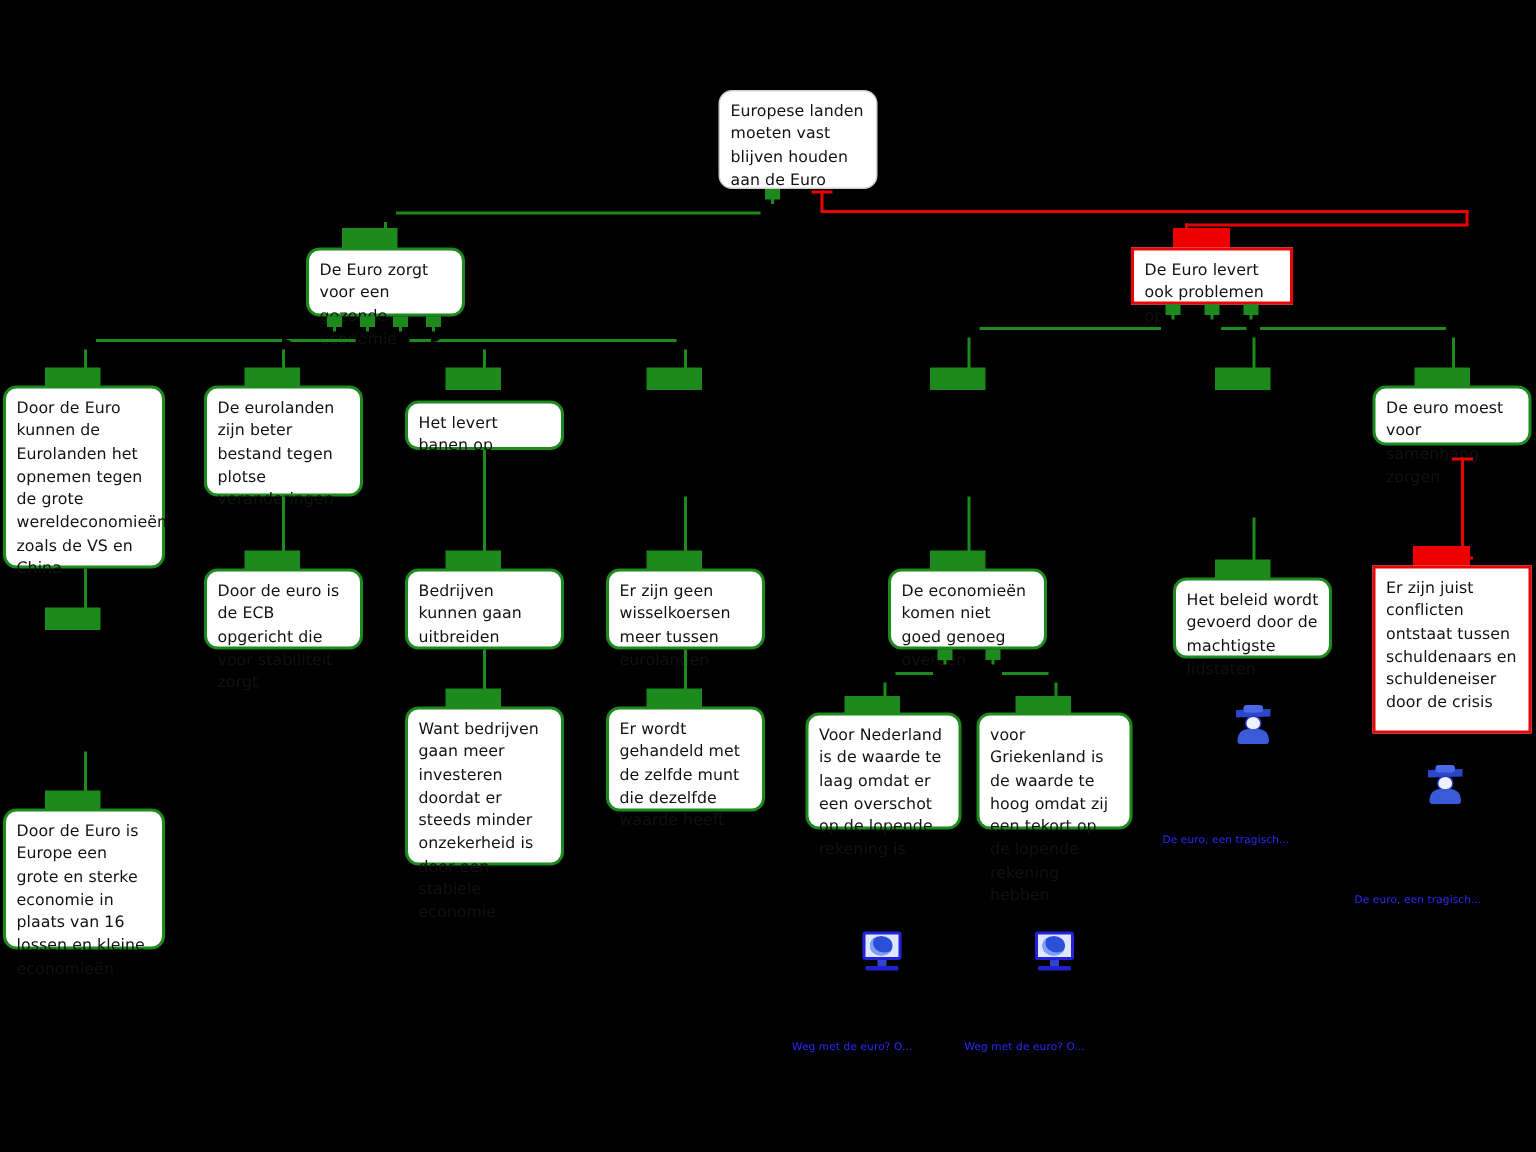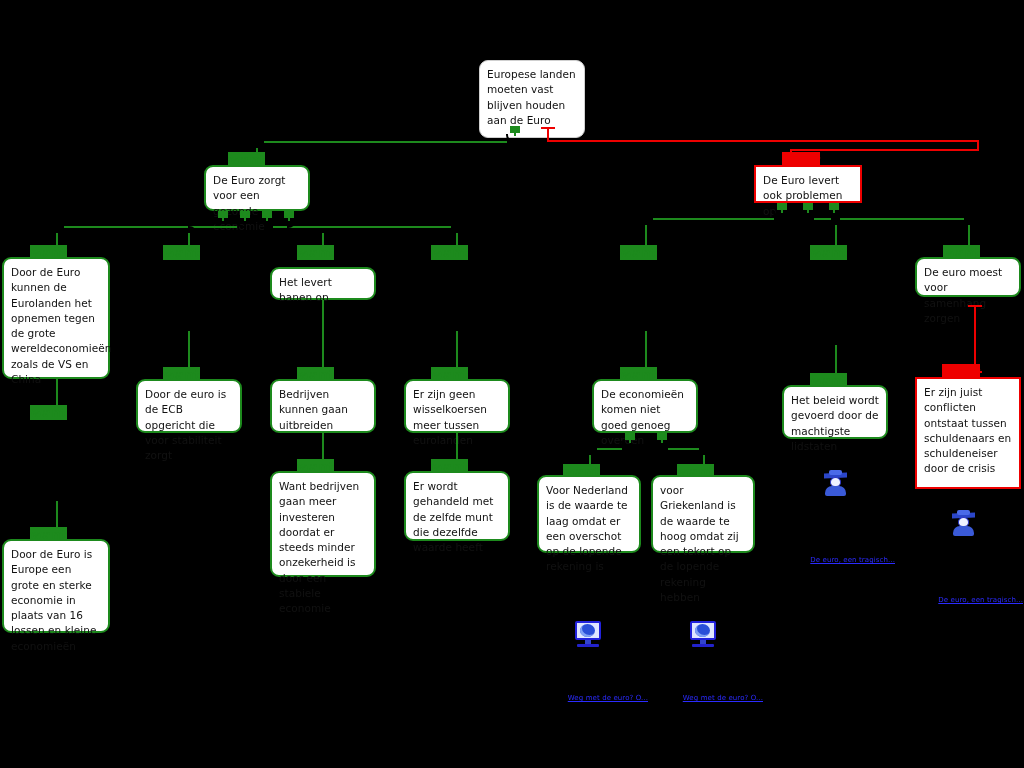--- a/index.html
+++ b/index.html
@@ -98,27 +98,26 @@
     margin: 0 auto;
     width: 32px;
     height: 30px;
     position: relative;
   }
   .desk-icon .cap {
     position: absolute;
     left: 0;
     top: 0;
     width: 120px;
-    text-align: right;
+    text-align: left;
     font-size: 7px;
     color: #2b2bff;
     white-space: nowrap;
     overflow: hidden;
     letter-spacing: 0.1px;
-    text-decoration: underline;
   }
   
   .mon-body {
     position: absolute;
     left: 3px; top: 1px;
     width: 26px; height: 19px;
     border: 2px solid #2222dd;
     border-radius: 2px;
     background: #dfe6ff;
     box-sizing: border-box;
@@ -174,21 +173,21 @@
     width: 13px; height: 5px;
     background: #4a6ae8;
     border-radius: 2px;
   }
 </style>
 </head>
 <body>
 
 <div id="canvas">
 
-  <div class="node root" style="left:479px; top:60px; width:106px; height:78px;">Europese landen moeten vast blijven houden aan de Euro</div>
+  <div class="node root" style="left:479px; top:60px; width:106px; height:66px;">Europese landen moeten vast blijven houden aan de Euro</div>
 
   <div class="vline g" style="left:514px; top:126px; height:10px;"></div>
   <div class="arrow g" style="left:510px; top:126px;"></div>
   <div class="elbow g" style="left:506px; top:134px; width:9px; height:9px; border-left:2px solid; border-bottom:2px solid; border-bottom-left-radius:8px;"></div>
   <div class="hline g" style="left:264px; top:141px; width:243px;"></div>
   <div class="elbow g" style="left:256px; top:141px; width:9px; height:9px; border-right:2px solid; border-top:2px solid; border-top-right-radius:8px;"></div>
   <div class="vline g" style="left:256px; top:148px; height:16px;"></div>
   <div class="arrow g" style="left:252px; top:160px;"></div>
   <div class="clabel g" style="left:228px; top:152px;">want</div>
 
@@ -246,20 +245,21 @@
   <div class="vline g" style="left:56px; top:379px; height:36px;"></div>
   <div class="arrow g" style="left:52px; top:410px;"></div>
   <div class="clabel g" style="left:30px; top:405px;">want</div>
 
   <div class="vline g" style="left:56px; top:501px; height:36px;"></div>
   <div class="arrow g" style="left:52px; top:532px;"></div>
   <div class="clabel g" style="left:30px; top:527px;">want</div>
 
   <div class="node green" style="left:2px; top:539px; width:108px; height:94px;">Door de Euro is Europe een grote en sterke economie in plaats van 16 lossen en kleine economieën</div>
 
+  <div class="node green" style="left:136px; top:257px; width:106px; height:74px;">De eurolanden zijn beter bestand tegen plotse veranderingen</div>
   <div class="vline g" style="left:188px; top:331px; height:46px;"></div>
   <div class="arrow g" style="left:184px; top:372px;"></div>
   <div class="clabel g" style="left:163px; top:367px;">want</div>
 
   <div class="node green" style="left:136px; top:379px; width:106px; height:54px;">Door de euro is de ECB opgericht die voor stabiliteit zorgt</div>
 
   <div class="node green" style="left:270px; top:267px; width:106px; height:33px;">Het levert banen op</div>
   <div class="vline g" style="left:322px; top:300px; height:78px;"></div>
   <div class="arrow g" style="left:318px; top:372px;"></div>
   <div class="clabel g" style="left:297px; top:367px;">want</div>

